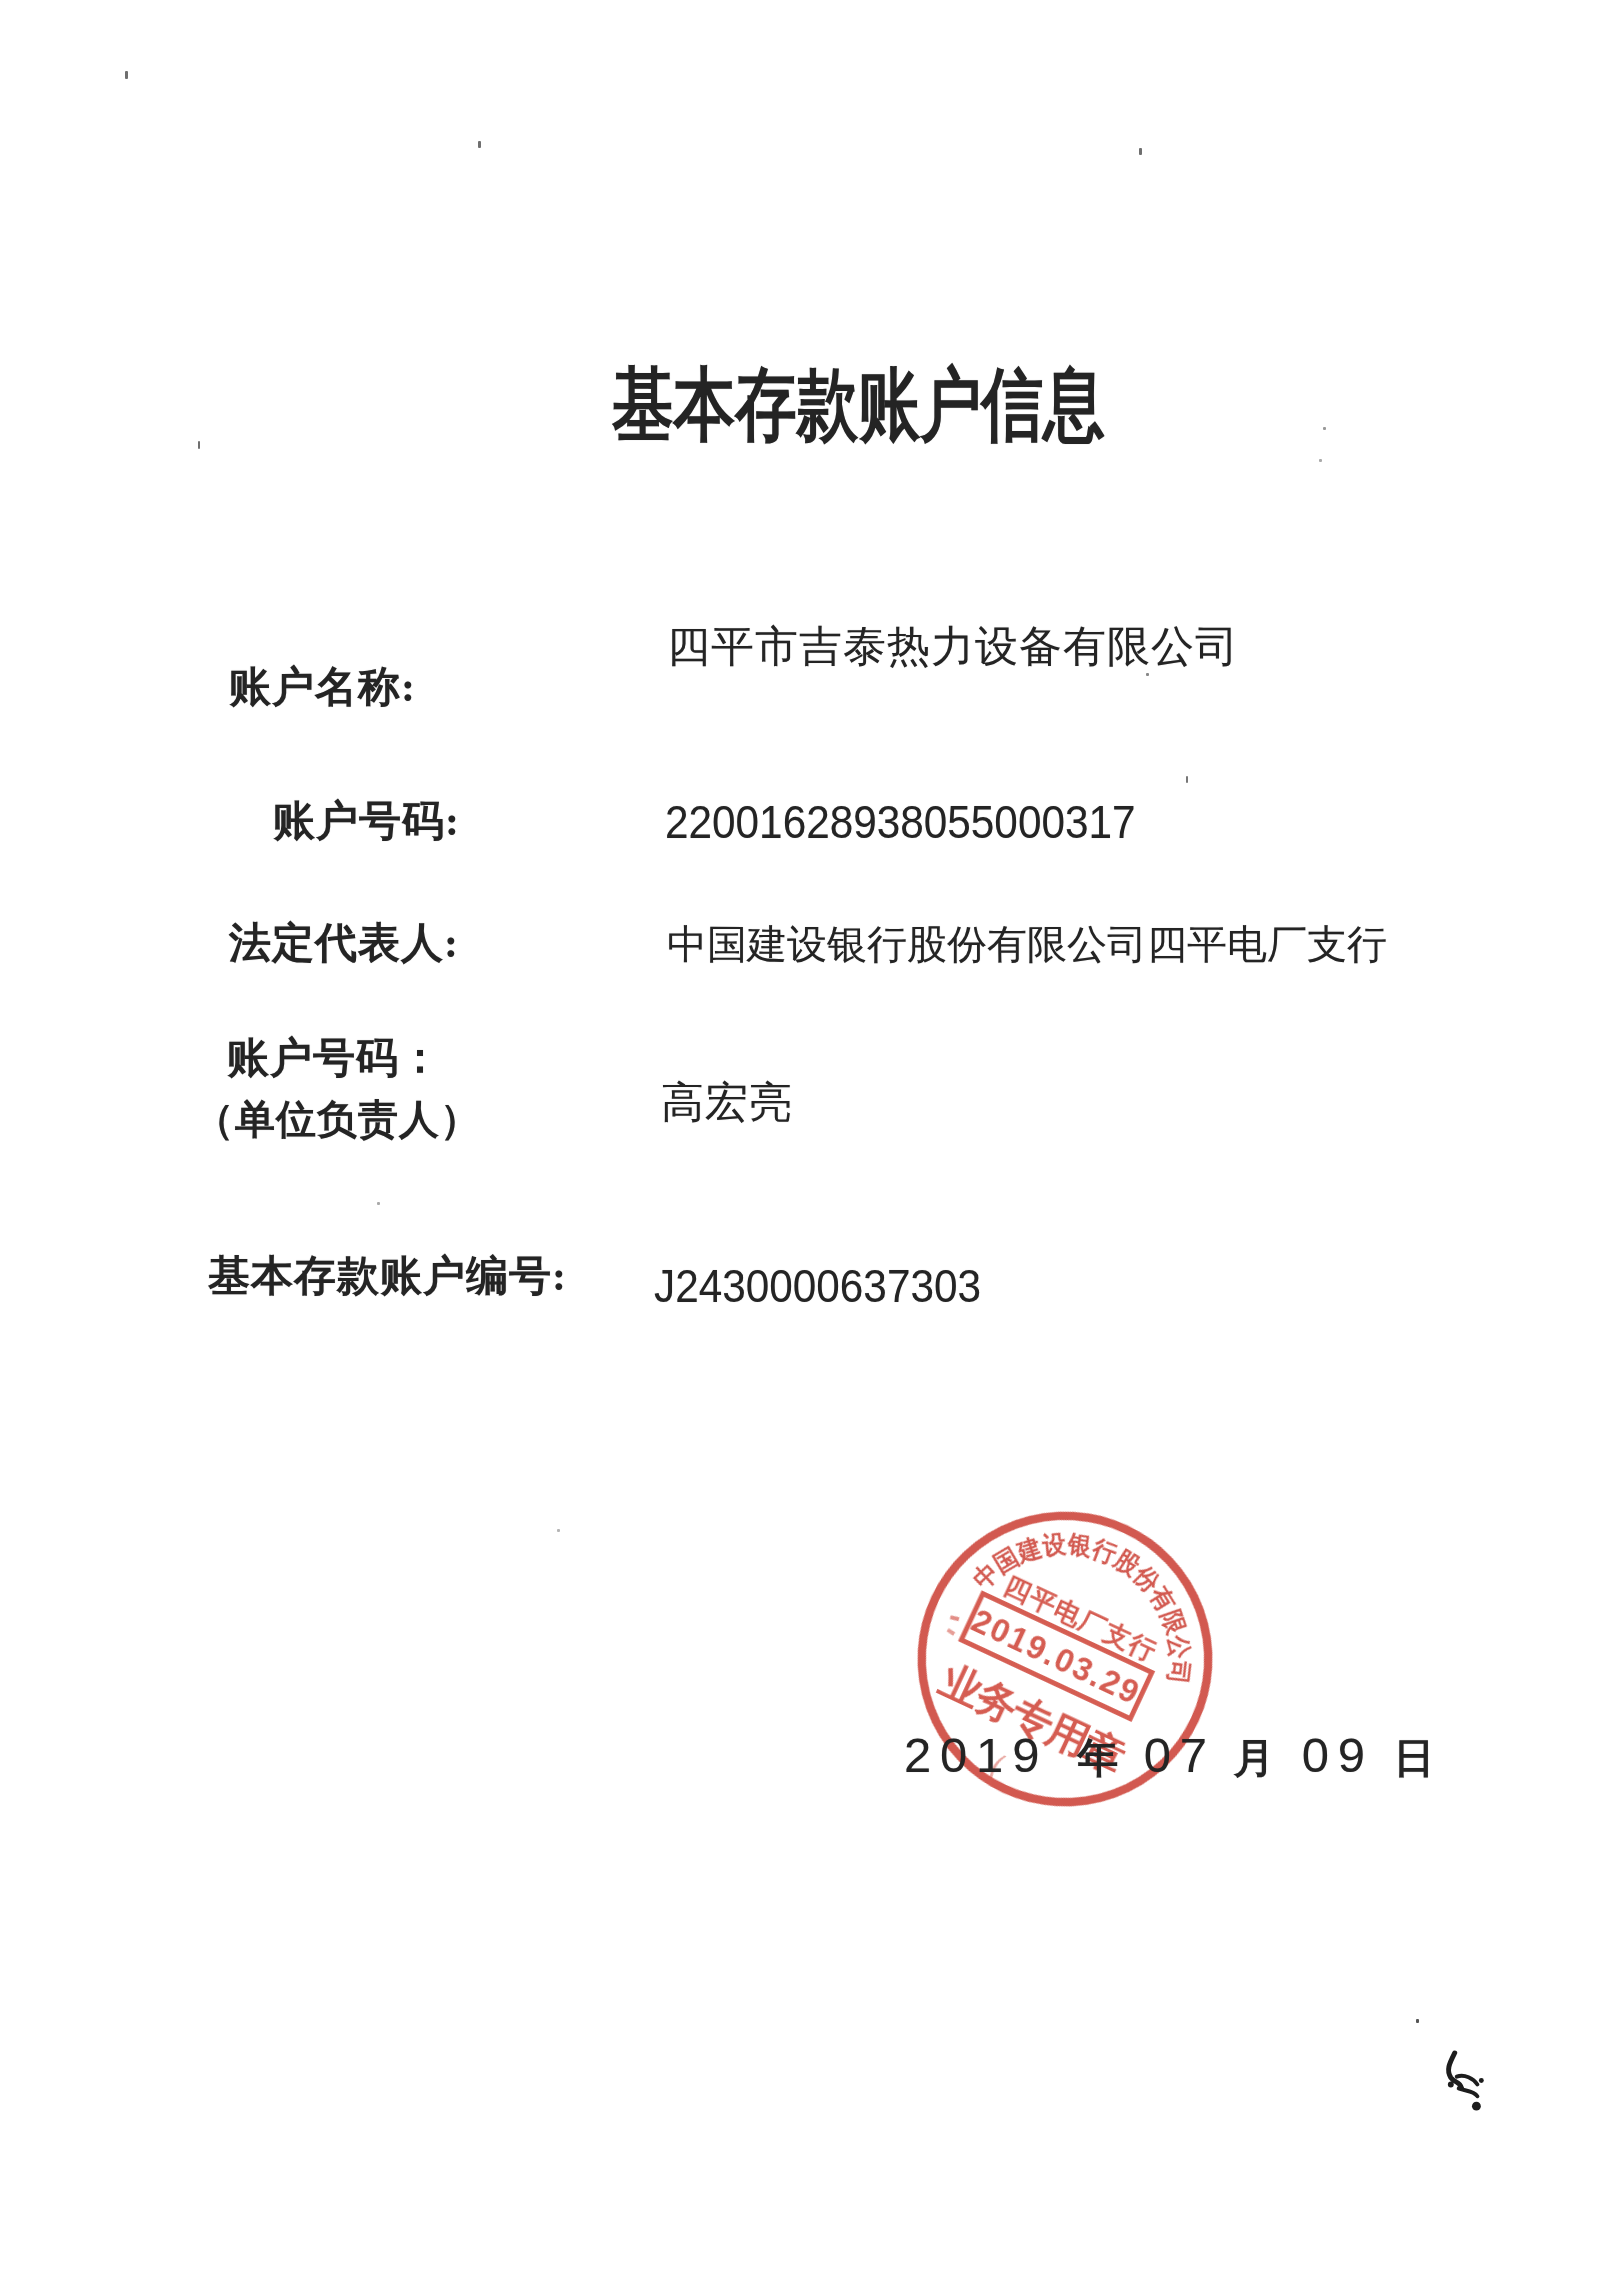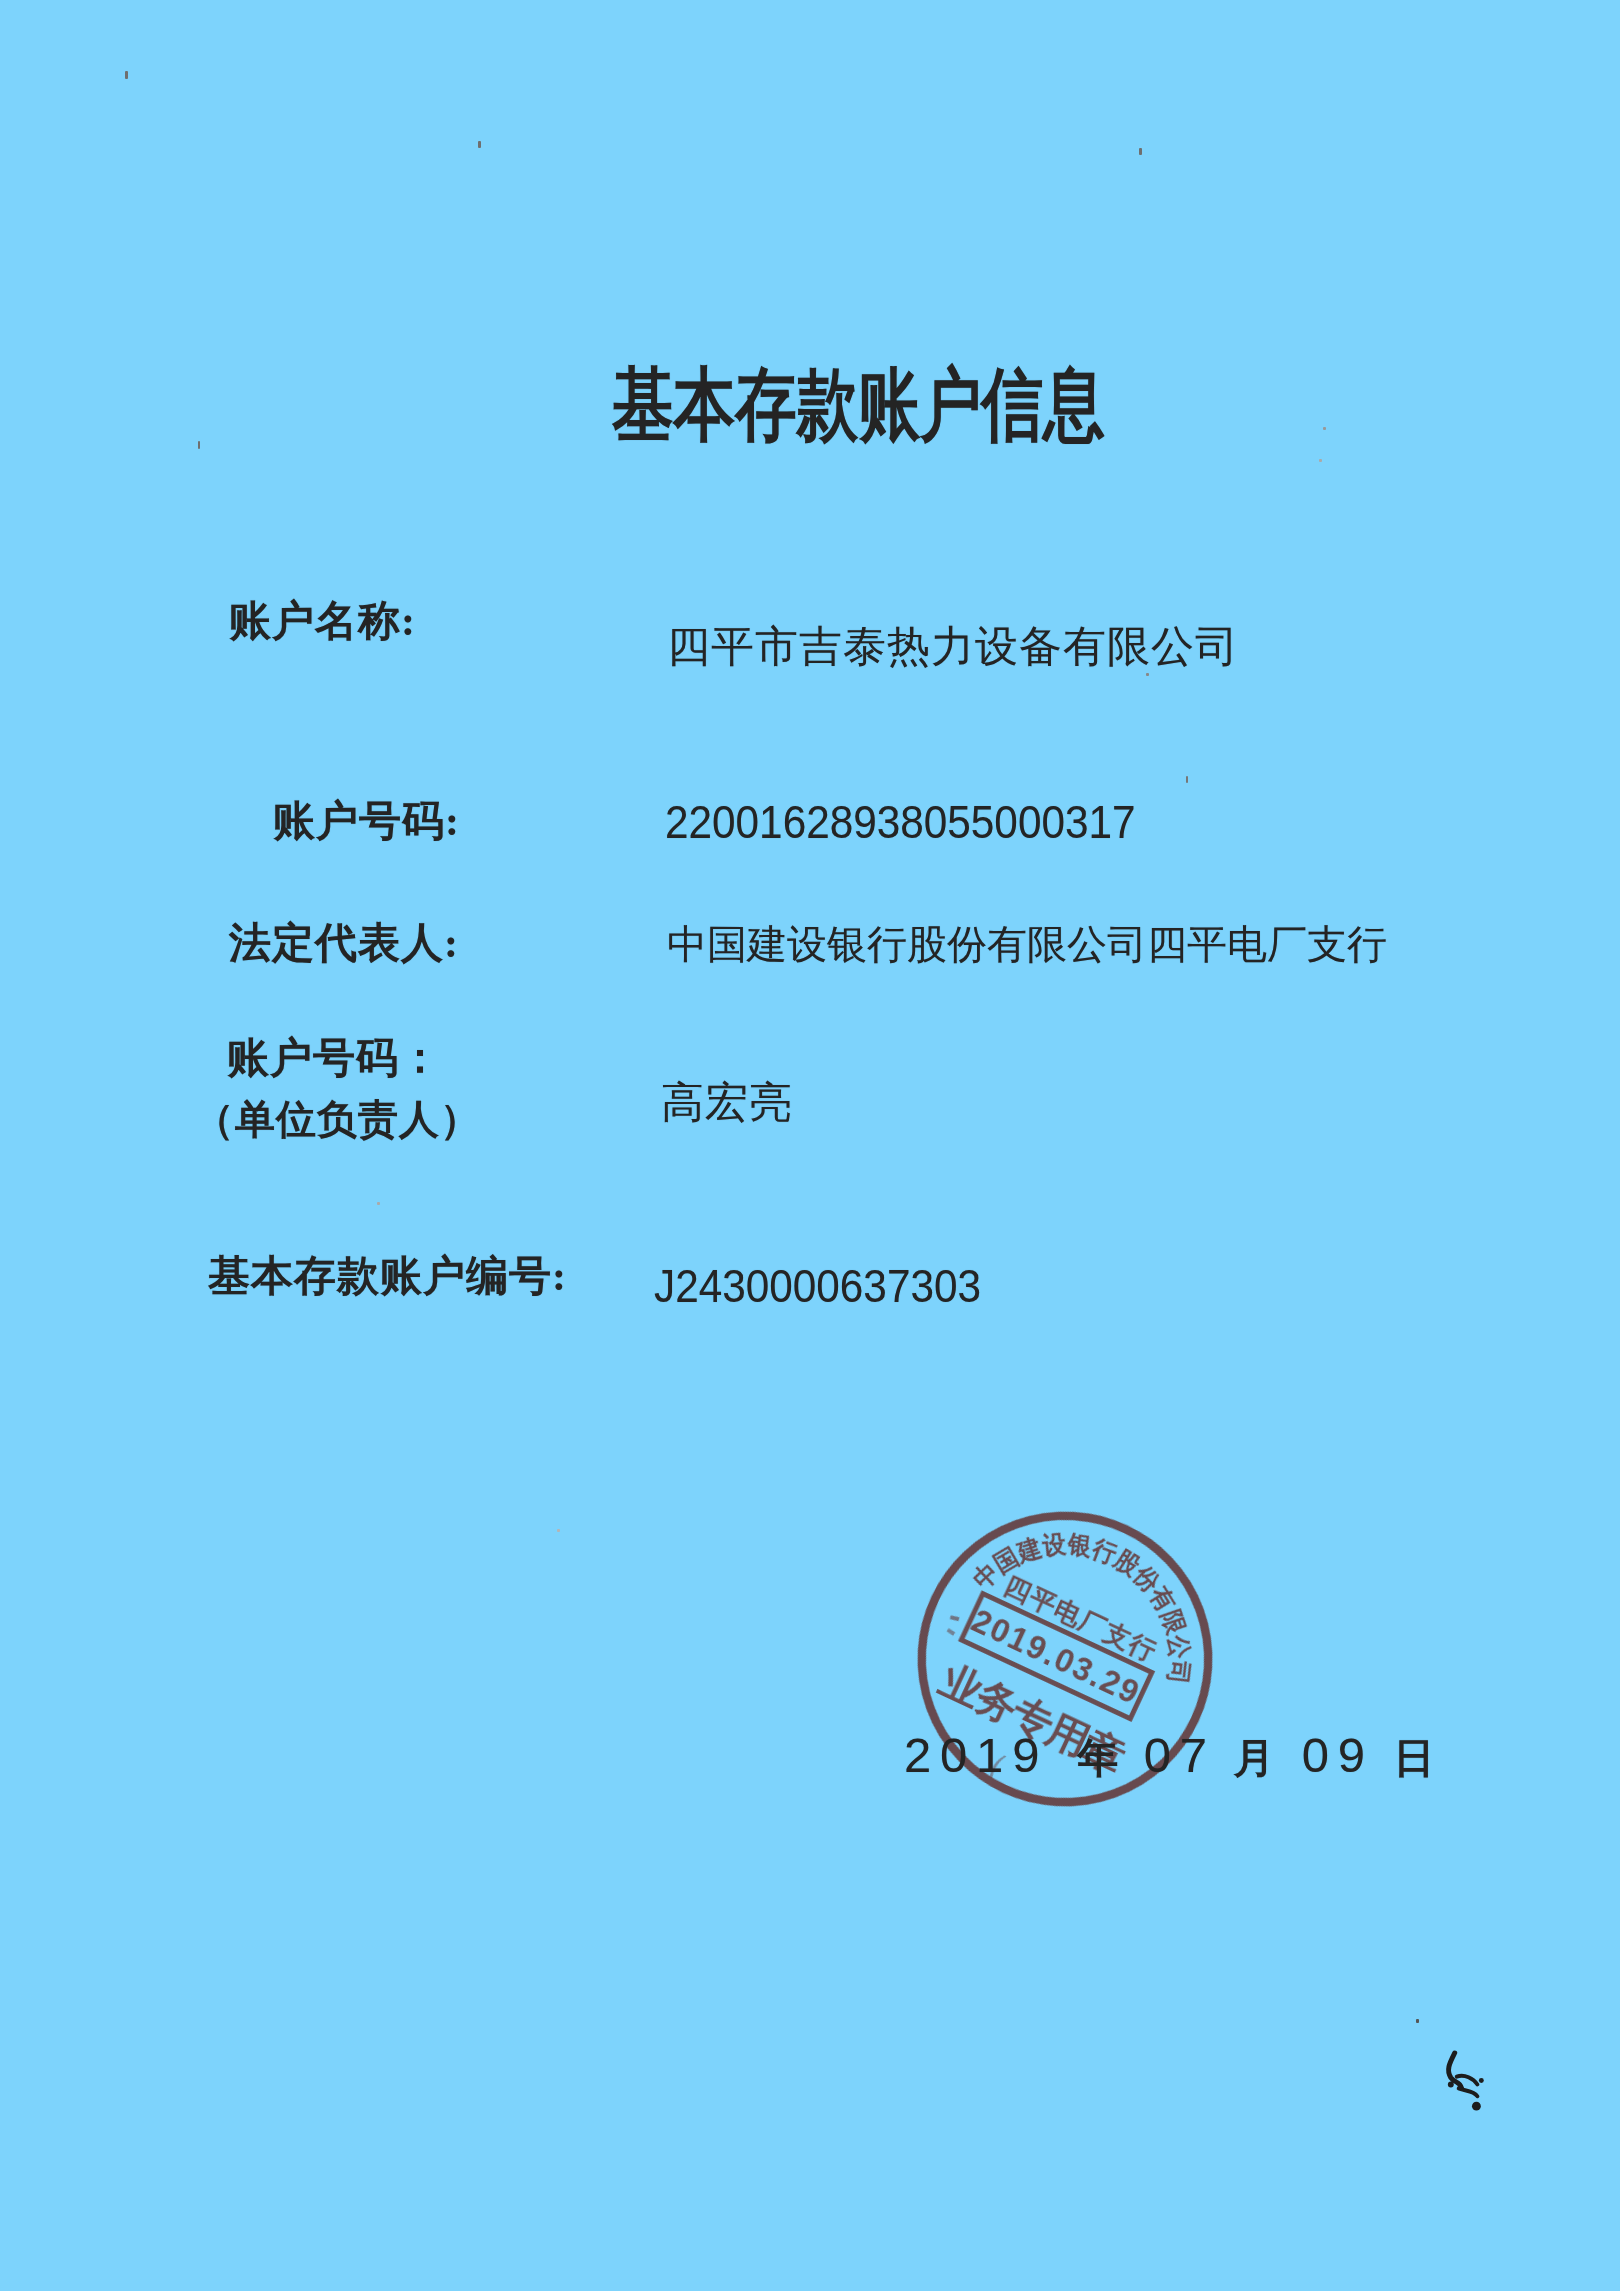--- a/index.html
+++ b/index.html
@@ -1,19 +1,19 @@
 <!DOCTYPE html>
 <html><head>
 <meta charset="utf-8">
 <style>
   html,body{margin:0;padding:0;background:#e8e8e8;}
   .page{
     position:relative;
     width:1620px;height:2292px;
-    background:#7dd3fc;
+    background:#ffffff;
     overflow:hidden;
     font-family:"Liberation Serif","DejaVu Serif",serif;
     color:#242424;
   }
   .abs{position:absolute;}
   
   .doc-title{
     left:612px;top:365px;
     font-size:80px;font-weight:700;
     letter-spacing:0;line-height:1;
@@ -63,21 +63,21 @@
   .ink-squiggle{left:1439px;top:2047px;z-index:2;}
 </style>
 </head>
 <body>
 
 <div class="page">
 
   <div class="abs doc-title">基本存款账户信息</div>
 
   <div>
-    <div class="abs flabel" style="left:229px;top:600px;">账户名称:</div>
+    <div class="abs flabel" style="left:229px;top:666px;">账户名称:</div>
     <div class="abs fvalue" style="left:667px;top:625px;">四平市吉泰热力设备有限公司</div>
   </div>
 
   <div>
     <div class="abs flabel" style="left:229px;top:800px;margin-left:44px;">账户号码:</div>
     <div class="abs fvalue num" style="left:665px;top:798px;">22001628938055000317</div>
   </div>
 
   <div>
     <div class="abs flabel" style="left:229px;top:922px;">法定代表人:</div>

